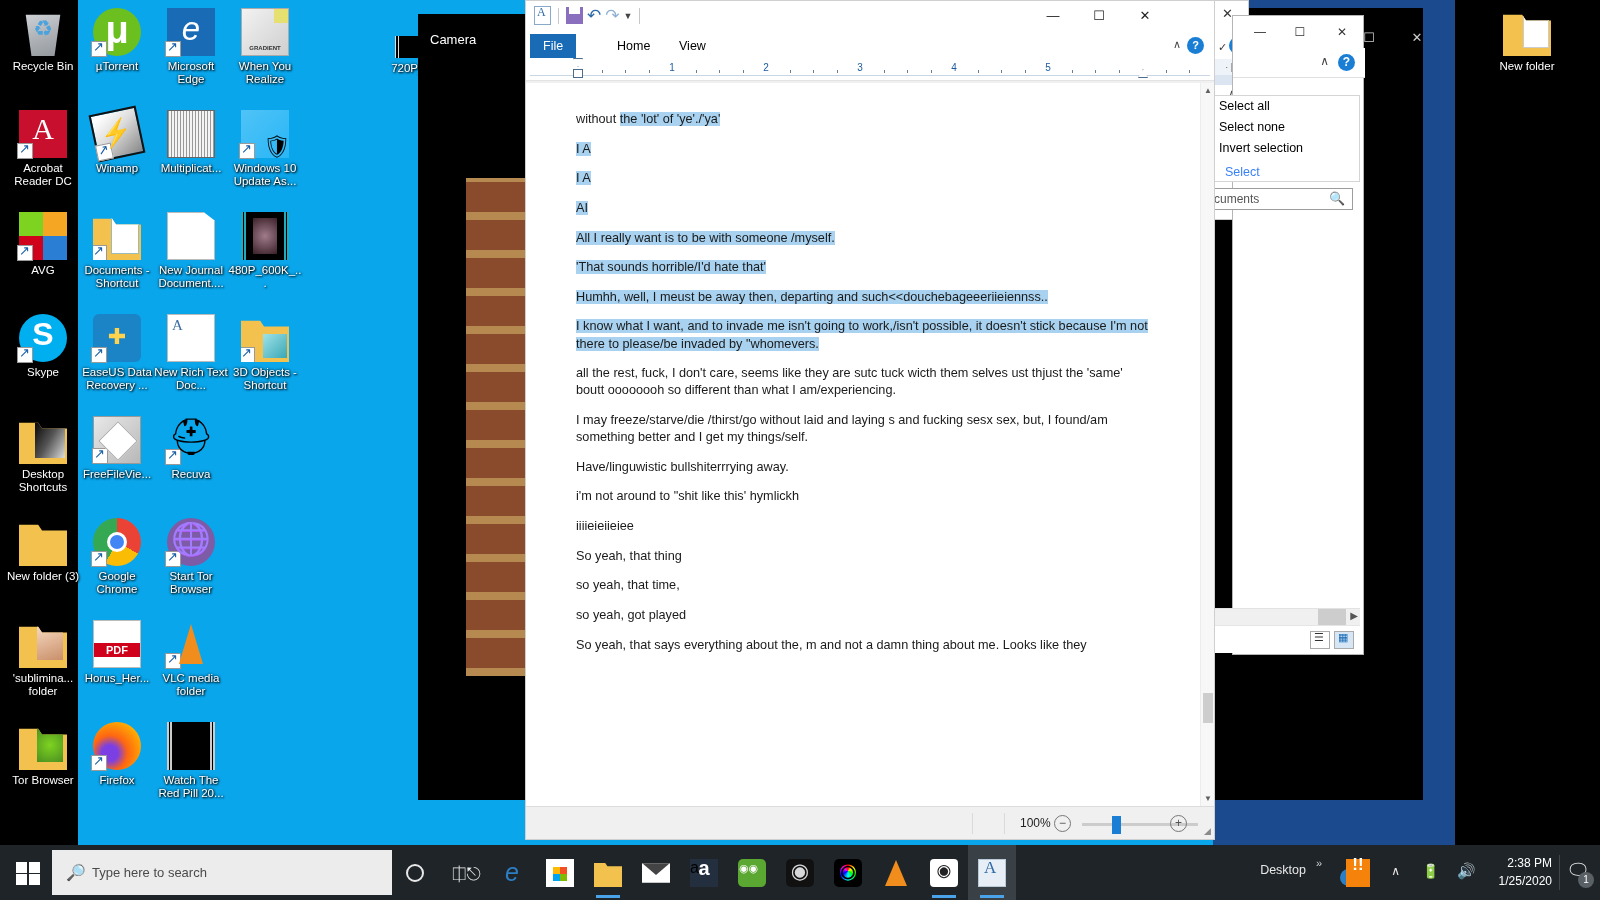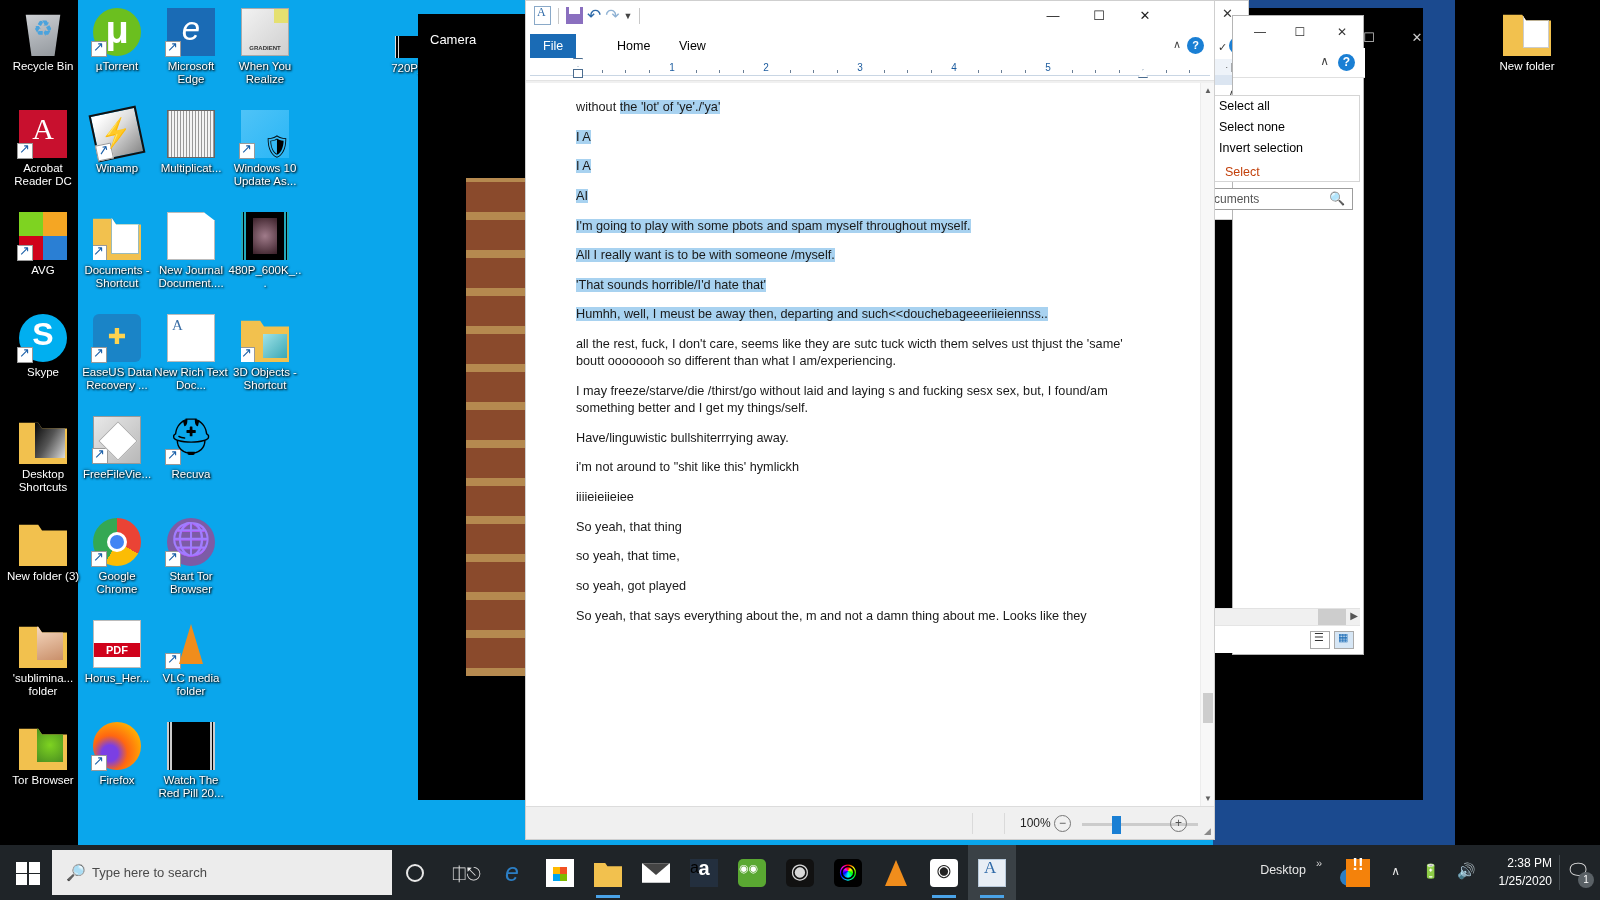--- a/index.html
+++ b/index.html
@@ -137,21 +137,21 @@
       font-size:12px; text-align:center; line-height:32px; }
   #explorer-ribbon-bar { position:absolute; left:0; top:32px; width:132px; height:30px;
       background:#fff; border-bottom:1px solid #e0e0e0; }
   #explorer-chevron { position:absolute; right:36px; top:6px; font-size:12px; color:#444; }
   #explorer-help { position:absolute; right:10px; top:6px; width:17px; height:17px;
       border-radius:50%; background:#1a7fd4; color:#fff; font-size:12px;
       text-align:center; line-height:17px; font-weight:bold; }
   #explorer-ribbon { position:absolute; left:1208px; top:95px; width:152px; height:87px;
       background:#fff; border:1px solid #d5d5d5; }
   .exp-menu-item { font-size:12.5px; color:#000; padding:2px 6px 2px 10px; line-height:17px; }
-  #exp-group-label { position:absolute; left:1225px; top:165px; font-size:12.5px; color:#c2410c; }
+  #exp-group-label { position:absolute; left:1225px; top:165px; font-size:12.5px; color:#3b82f6; }
   #explorer-search { position:absolute; left:1208px; top:188px; width:145px; height:22px;
       background:#fff; border:1px solid #9d9d9d; }
   #explorer-search .st { position:absolute; left:5px; top:3px; font-size:12px; color:#555; }
   #explorer-search .si { position:absolute; right:6px; top:2px; font-size:13px; color:#333; }
   #explorer-hscroll { position:absolute; left:1208px; top:608px; width:152px; height:17px;
       background:#f0f0f0; border-top:1px solid #e2e2e2; }
   #explorer-hscroll .thumb { position:absolute; left:110px; top:0; width:28px; height:17px;
       background:#cdcdcd; }
   #explorer-hscroll .arrow { position:absolute; right:2px; top:1px; font-size:10px; color:#555; }
   #explorer-statusbar { position:absolute; left:1208px; top:625px; width:152px; height:28px;
@@ -218,21 +218,21 @@
   #indent-left { position:absolute; left:47px; top:0; width:10px; height:9px;
       border:1px solid #4a6c8f; background:#fff;
       clip-path:polygon(0 0,100% 0,50% 100%); }
   #indent-left2 { position:absolute; left:47px; top:11px; width:10px; height:9px;
       border:1px solid #4a6c8f; background:#fff; }
   #indent-right { position:absolute; left:612px; top:11px; width:10px; height:9px;
       border:1px solid #4a6c8f; background:#fff; clip-path:polygon(50% 0,100% 100%,0 100%); }
   #wp-page { position:absolute; left:0; top:82px; width:676px; height:724px;
       background:#fff; overflow:hidden; }
   #wp-text { padding:16px 52px 0 50px; font-size:12.7px; line-height:1.35; color:#1a1a1a; }
-  #wp-text p { margin-bottom:12.5px; }
+  #wp-text p { margin-bottom:12.5px;margin-top:12px; }
   #wp-text p .hl { background:#a8d2f0; }
   #wp-vscroll { position:absolute; right:0; top:82px; width:14px; height:724px; background:#f7f7f7;
       border-left:1px solid #ececec; }
   #wp-vscroll .up, #wp-vscroll .dn { position:absolute; left:0; width:14px; height:16px;
       font-size:8px; color:#606060; text-align:center; line-height:16px; }
   #wp-vscroll .up { top:0; } #wp-vscroll .dn { bottom:0; }
   #wp-vscroll .thumb { position:absolute; left:2px; top:610px; width:10px; height:30px;
       background:#cdcdcd; }
   #wp-statusbar { position:absolute; left:0; bottom:0; width:688px; height:33px;
       background:#f0f0f0; border-top:1px solid #dcdcdc; }
@@ -596,24 +596,24 @@
       <div id="indent-left2"></div>
       <div id="indent-right"></div>
     </div>
 
     <div id="wp-page">
       <div id="wp-text">
           <p><span>without </span><span class="hl">the 'lot' of 'ye'./'ya'</span></p>
           <p><span class="hl">I A</span></p>
           <p><span class="hl">I A</span></p>
           <p><span class="hl">AI</span></p>
-          <p><span class="hl">I'm going to play with some pbots and spam myself throughout myself.</span></p>
           <p><span class="hl">All I really want is to be with someone /myself.</span></p>
           <p><span class="hl">'That sounds horrible/I'd hate that'</span></p>
           <p><span class="hl">Humhh, well, I meust be away then, departing and such&lt;&lt;douchebageeeriieiennss..</span></p>
+          <p><span class="hl">I know what I want, and to invade me isn't going to work,/isn't possible, it doesn't stick because I'm not there to please/be invaded by "whomevers.</span></p>
           <p><span>all the rest, fuck, I don't care, seems like they are sutc tuck wicth them selves ust thjust the 'same' boutt oooooooh so different than what I am/experiencing.</span></p>
           <p><span>I may freeze/starve/die /thirst/go without laid and laying s and fucking sesx sex, but, I found/am something better and I get my things/self.</span></p>
           <p><span>Have/linguwistic bullshiterrrying away.</span></p>
           <p><span>i'm not around to "shit like this' hymlickh</span></p>
           <p><span>iiiieieiieiee</span></p>
           <p><span>So yeah, that thing</span></p>
           <p><span>so yeah, that time,</span></p>
           <p><span>so yeah, got played</span></p>
           <p><span>So yeah, that says everything about the, m and not a damn thing about me. Looks like they</span></p>
         </div>

